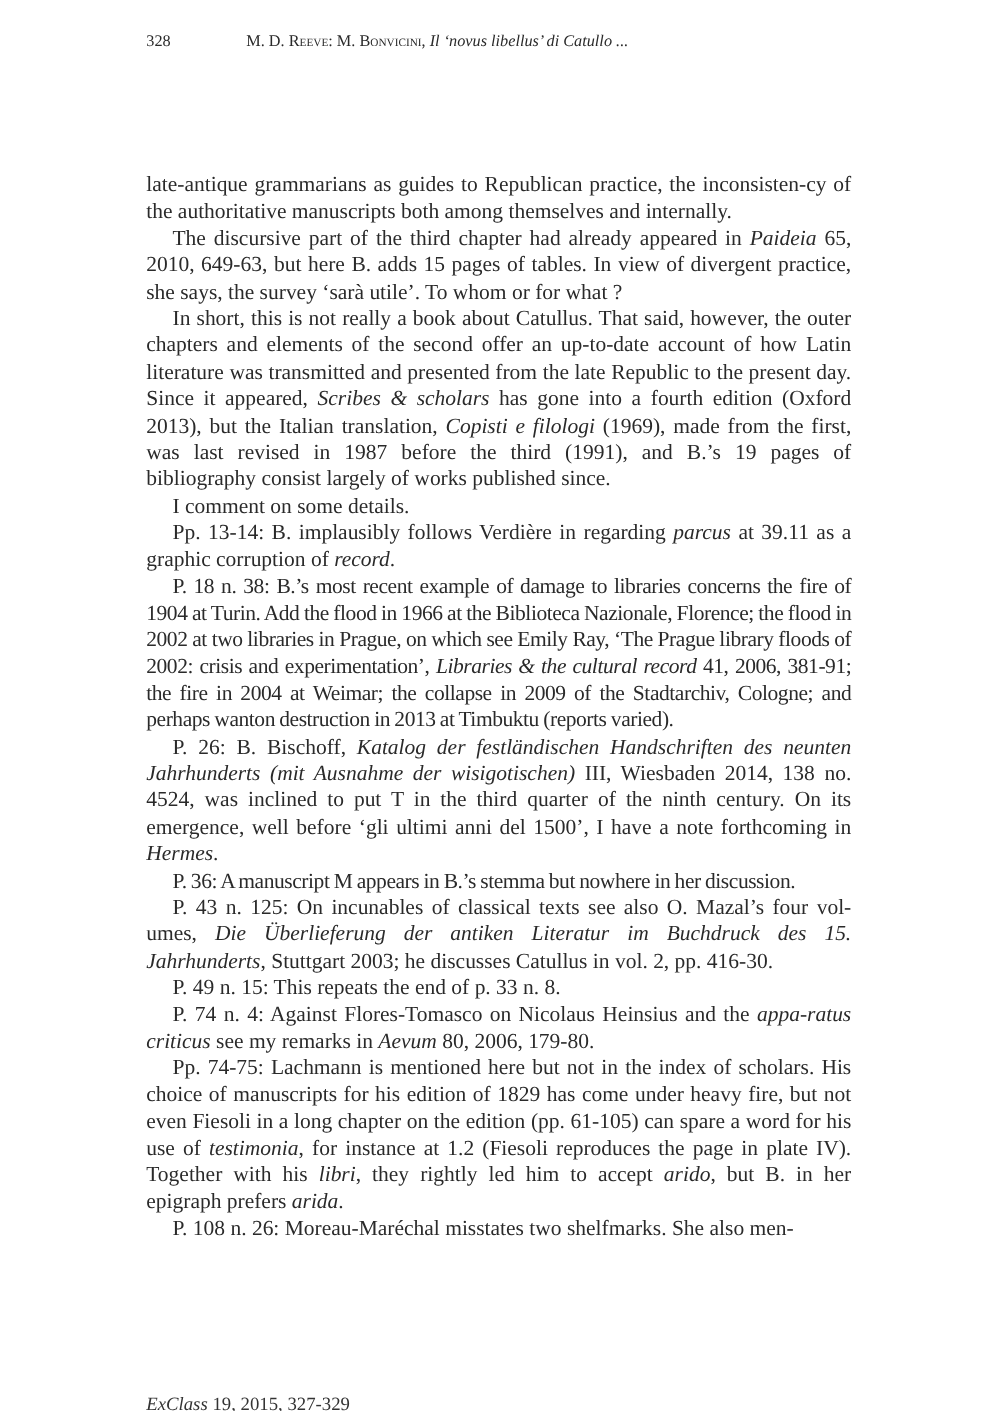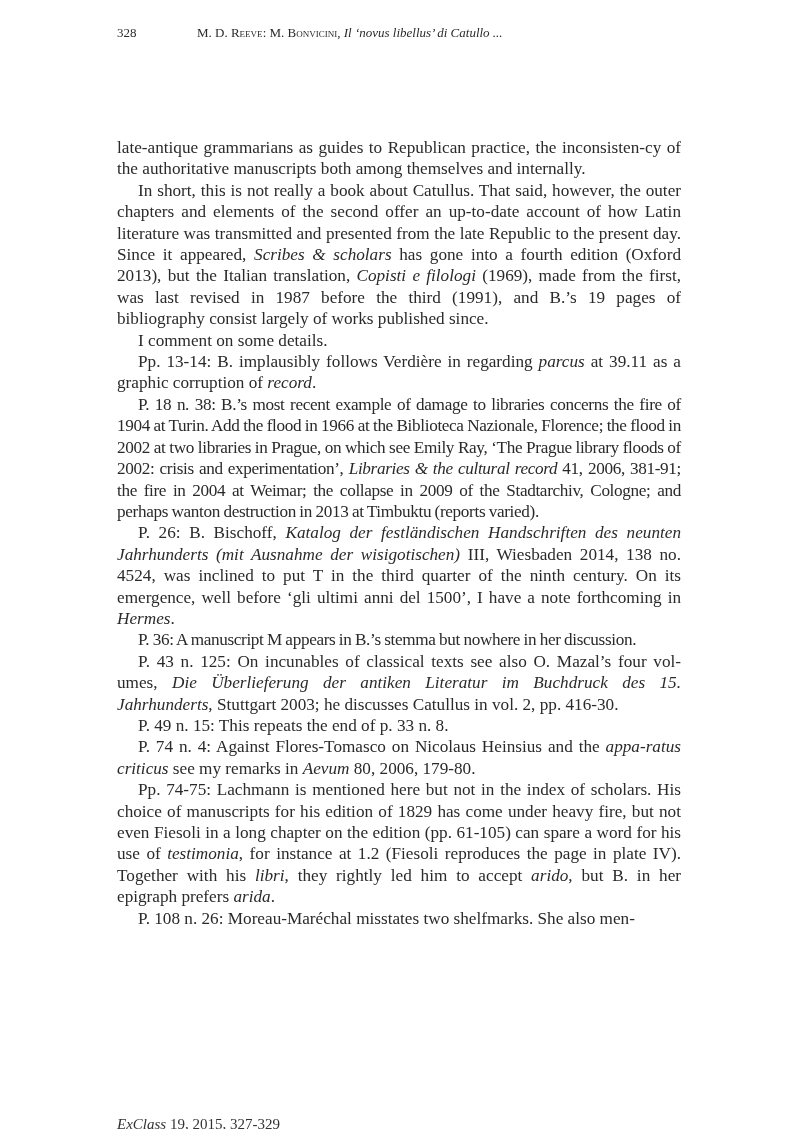--- a/index.html
+++ b/index.html
@@ -67,20 +67,21 @@
   </style>
 </head>
 <body>
 
 <div class="running-head">
   <span class="page-num">328</span><span>M. D. </span><span class="sc">Reeve</span><span>: M. </span><span class="sc">Bonvicini</span><span>, </span><i>Il ‘novus libellus’ di Catullo ...</i>
 </div>
 
 <div class="body-text">
   <p>late-antique grammarians as guides to Republican practice, the inconsisten-cy of the authoritative manuscripts both among themselves and internally.</p>
+  <p class="indent">The discursive part of the third chapter had already appeared in <i>Paideia</i> 65, 2010, 649-63, but here B. adds 15 pages of tables. In view of divergent practice, she says, the survey ‘sarà utile’. To whom or for what ?</p>
   <p class="indent">In short, this is not really a book about Catullus. That said, however, the outer chapters and elements of the second offer an up-to-date account of how Latin literature was transmitted and presented from the late Republic to the present day. Since it appeared, <i>Scribes &amp; scholars</i> has gone into a fourth edition (Oxford 2013), but the Italian translation, <i>Copisti e filologi</i> (1969), made from the first, was last revised in 1987 before the third (1991), and B.’s 19 pages of bibliography consist largely of works published since.</p>
   <p class="indent">I comment on some details.</p>
   <p class="indent">Pp. 13-14: B. implausibly follows Verdière in regarding <i>parcus</i> at 39.11 as a graphic corruption of <i>record</i>.</p>
   <p class="indent tight">P. 18 n. 38: B.’s most recent example of damage to libraries concerns the fire of 1904 at Turin. Add the flood in 1966 at the Biblioteca Nazionale, Florence; the flood in 2002 at two libraries in Prague, on which see Emily Ray, ‘The Prague library floods of 2002: crisis and experimentation’, <i>Libraries &amp; the cultural record</i> 41, 2006, 381-91; the fire in 2004 at Weimar; the collapse in 2009 of the Stadtarchiv, Cologne; and perhaps wanton destruction in 2013 at Timbuktu (reports varied).</p>
   <p class="indent">P. 26: B. Bischoff, <i>Katalog der festländischen Handschriften des neunten Jahrhunderts (mit Ausnahme der wisigotischen)</i> III, Wiesbaden 2014, 138 no. 4524, was inclined to put T in the third quarter of the ninth century. On its emergence, well before ‘gli ultimi anni del 1500’, I have a note forthcoming in <i>Hermes</i>.</p>
   <p class="indent tight">P. 36: A manuscript M appears in B.’s stemma but nowhere in her discussion.</p>
   <p class="indent">P. 43 n. 125: On incunables of classical texts see also O. Mazal’s four vol-umes, <i>Die Überlieferung der antiken Literatur im Buchdruck des 15. Jahrhunderts</i>, Stuttgart 2003; he discusses Catullus in vol. 2, pp. 416-30.</p>
   <p class="indent">P. 49 n. 15: This repeats the end of p. 33 n. 8.</p>
   <p class="indent">P. 74 n. 4: Against Flores-Tomasco on Nicolaus Heinsius and the <i>appa-ratus criticus</i> see my remarks in <i>Aevum</i> 80, 2006, 179-80.</p>
   <p class="indent">Pp. 74-75: Lachmann is mentioned here but not in the index of scholars. His choice of manuscripts for his edition of 1829 has come under heavy fire, but not even Fiesoli in a long chapter on the edition (pp. 61-105) can spare a word for his use of <i>testimonia</i>, for instance at 1.2 (Fiesoli reproduces the page in plate IV). Together with his <i>libri</i>, they rightly led him to accept <i>arido</i>, but B. in her epigraph prefers <i>arida</i>.</p>

